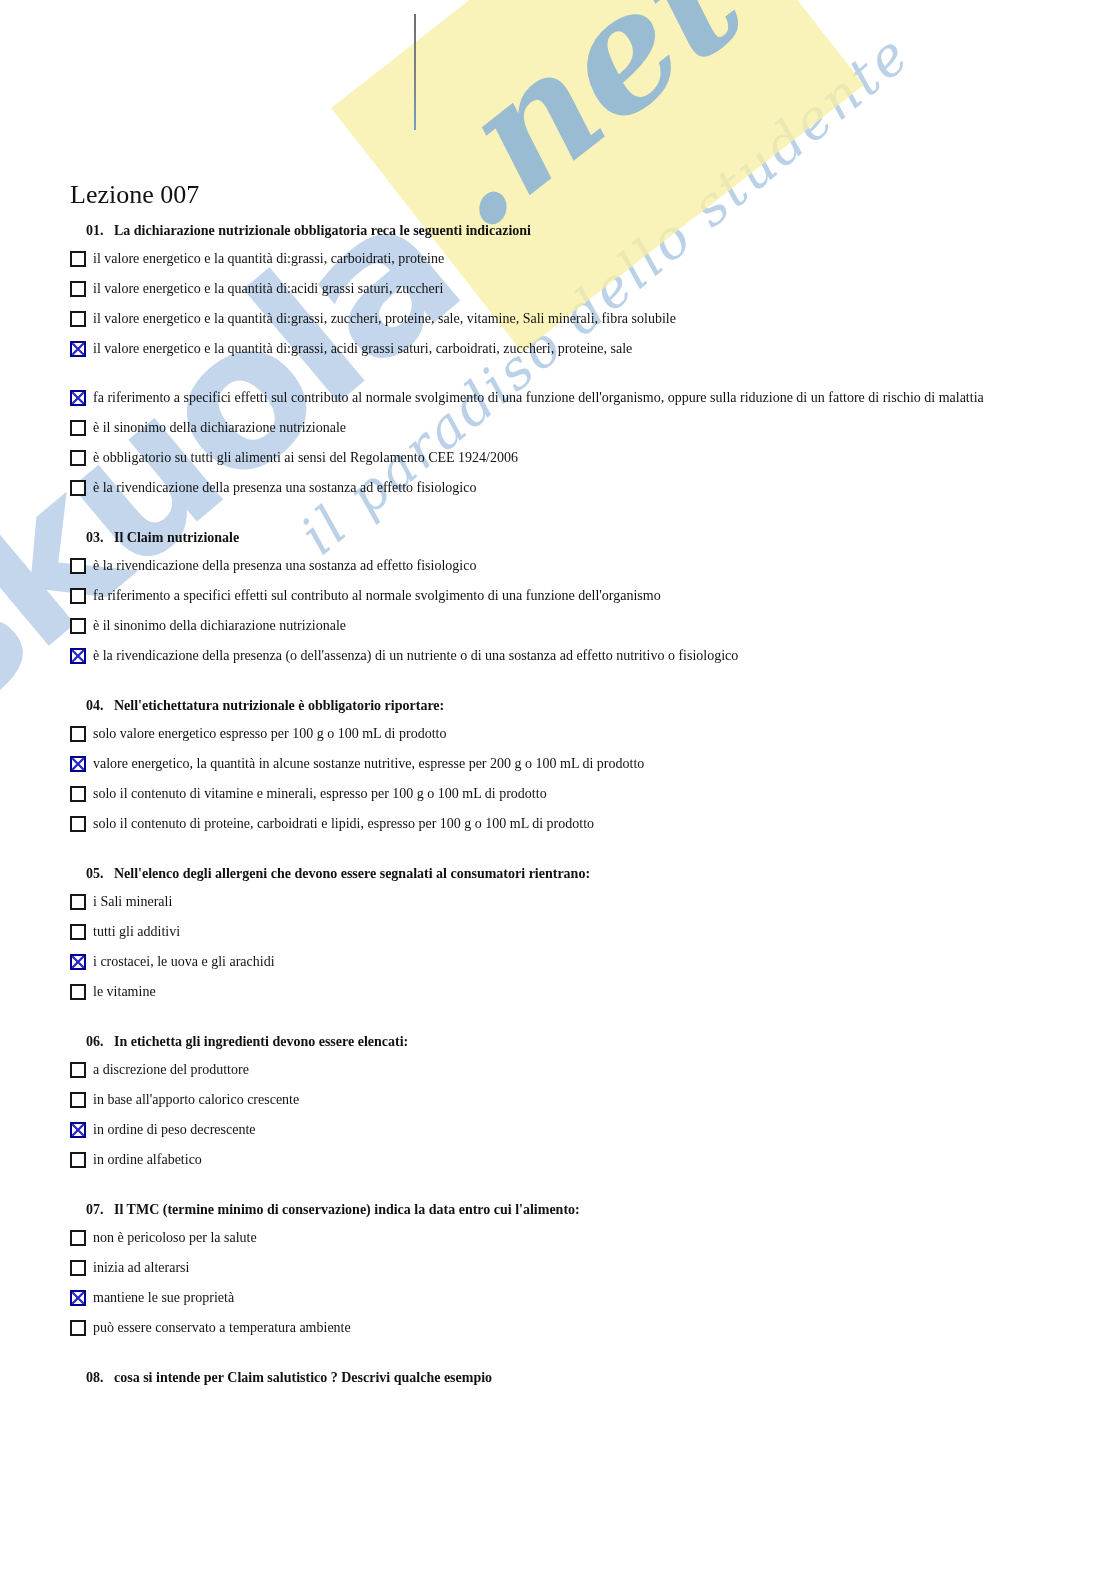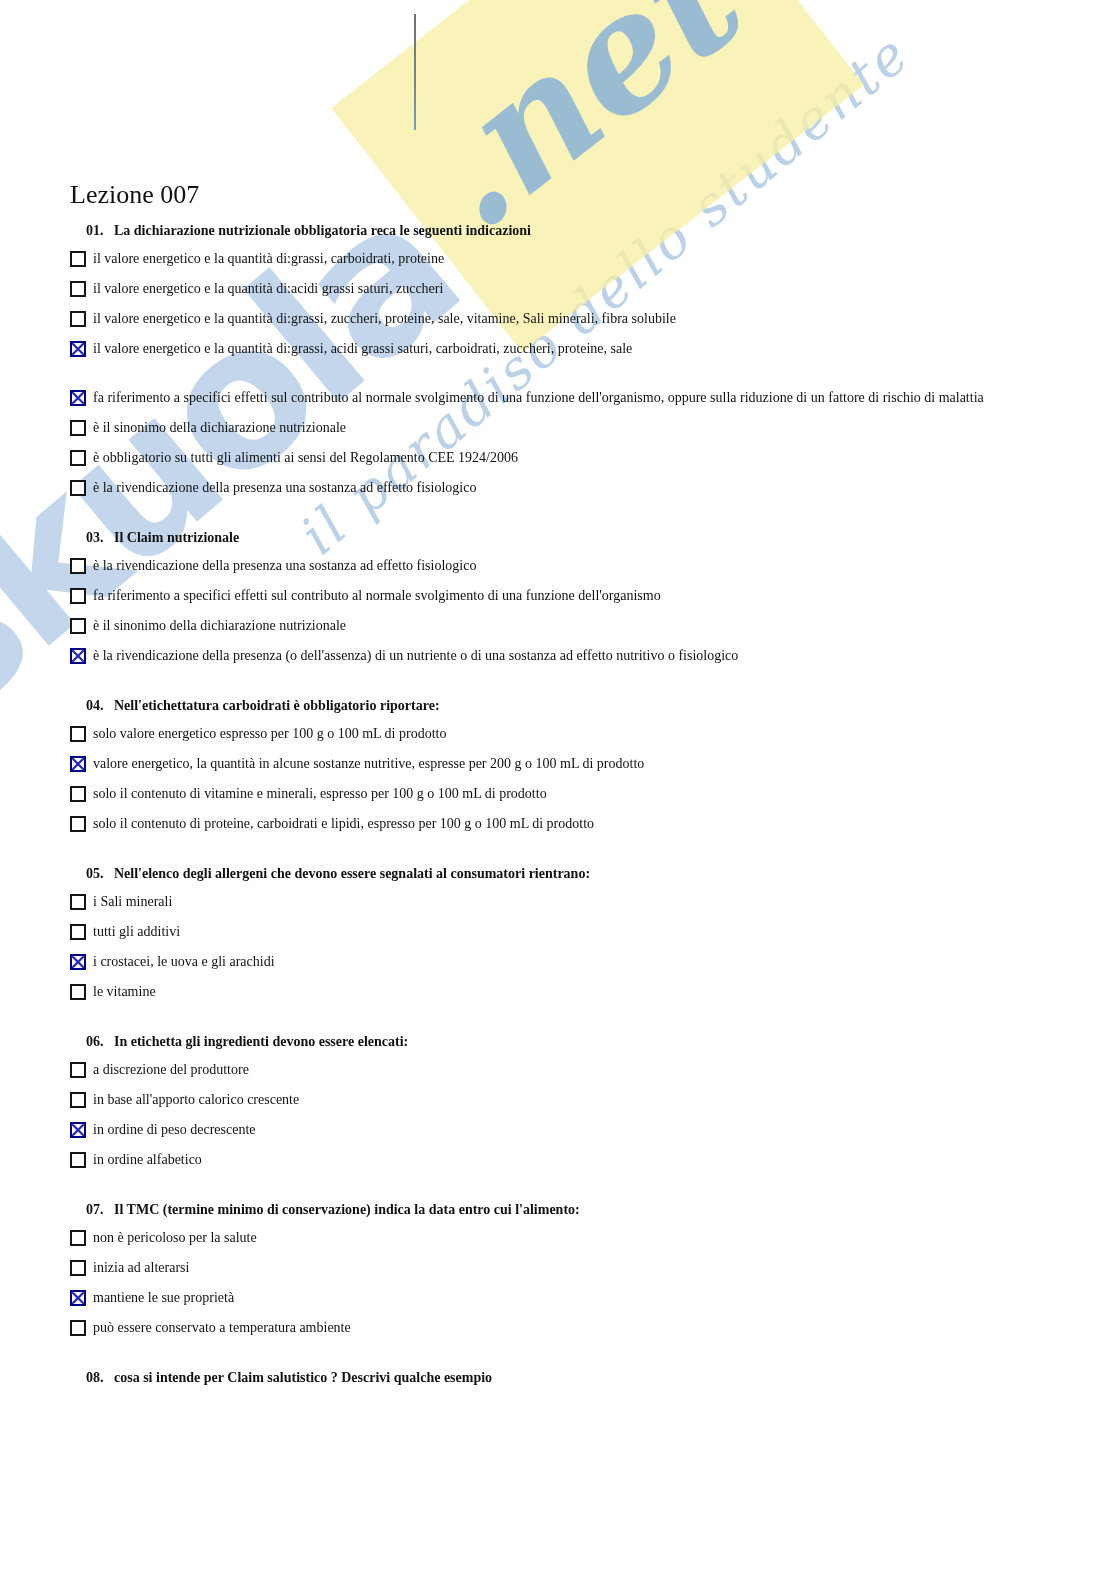--- a/index.html
+++ b/index.html
@@ -223,21 +223,21 @@
           <div class="option">
             <span class="checkbox checked">
               <svg viewBox="0 0 12 12" xmlns="http://www.w3.org/2000/svg">
                 <path d="M1 1 L11 11 M11 1 L1 11" stroke="#2424cc" stroke-width="2.2" stroke-linecap="square" fill="none"></path>
               </svg>
             </span>
             <span class="opt-text">è la rivendicazione della presenza (o dell'assenza) di un nutriente o di una sostanza ad effetto nutritivo o fisiologico</span>
           </div>
         </div>
         <div class="question">
-          <div class="q-header"><span class="q-num">04.</span><span>Nell'etichettatura carboidrati è obbligatorio riportare:</span></div>
+          <div class="q-header"><span class="q-num">04.</span><span>Nell'etichettatura nutrizionale è obbligatorio riportare:</span></div>
           <div class="option">
             <span class="checkbox"></span>
             <span class="opt-text">solo valore energetico espresso per 100 g o 100 mL di prodotto</span>
           </div>
           <div class="option">
             <span class="checkbox checked">
               <svg viewBox="0 0 12 12" xmlns="http://www.w3.org/2000/svg">
                 <path d="M1 1 L11 11 M11 1 L1 11" stroke="#2424cc" stroke-width="2.2" stroke-linecap="square" fill="none"></path>
               </svg>
             </span>

